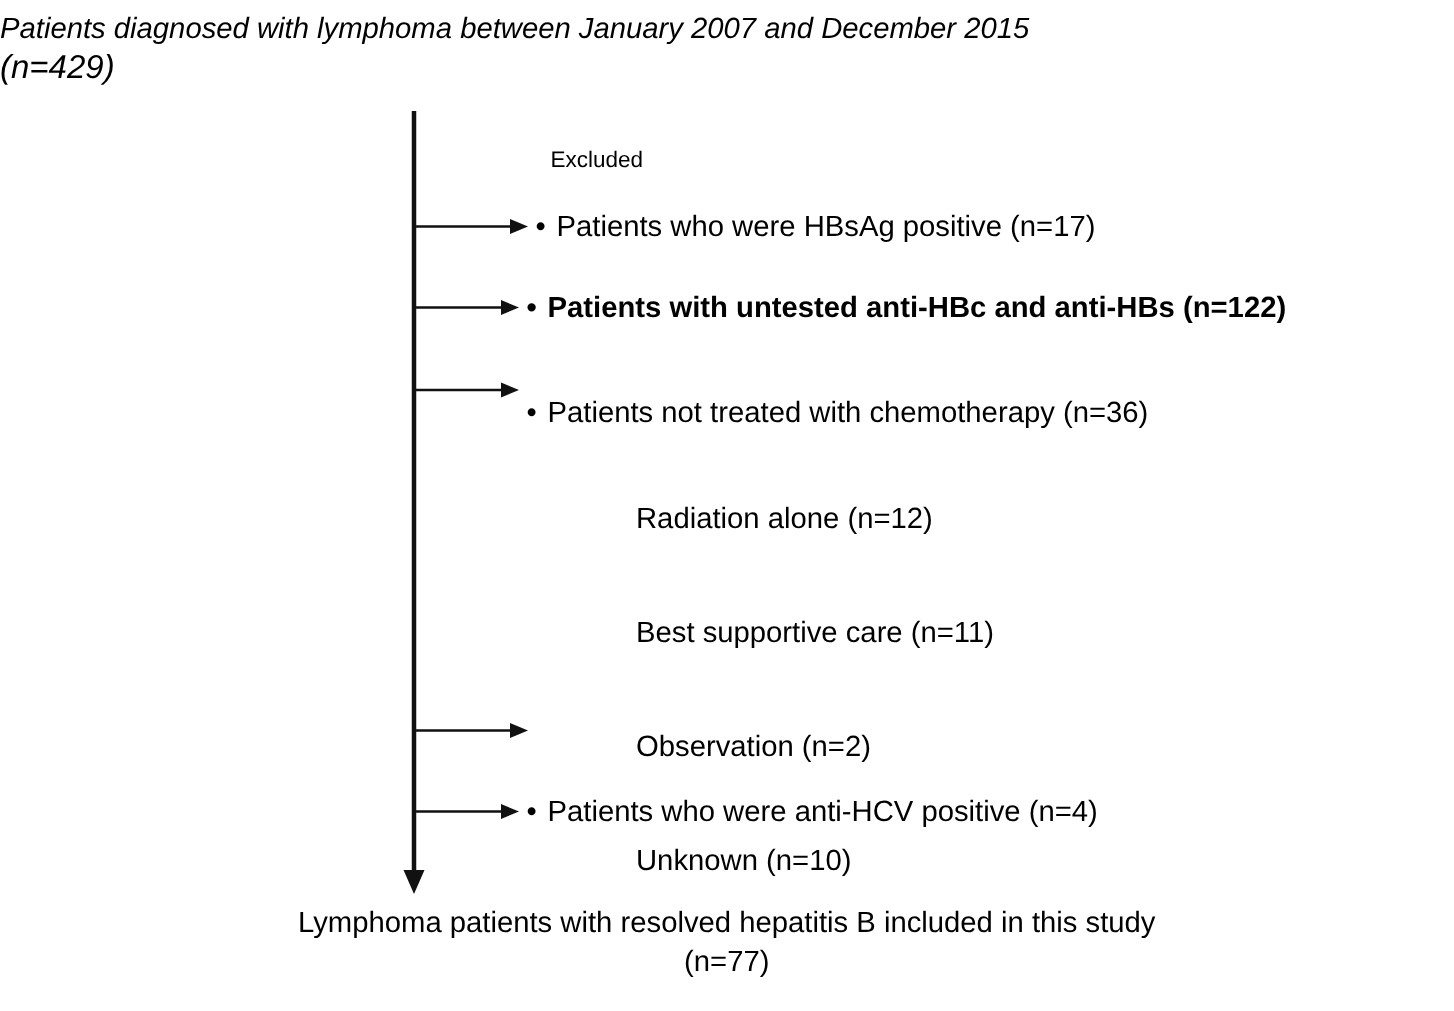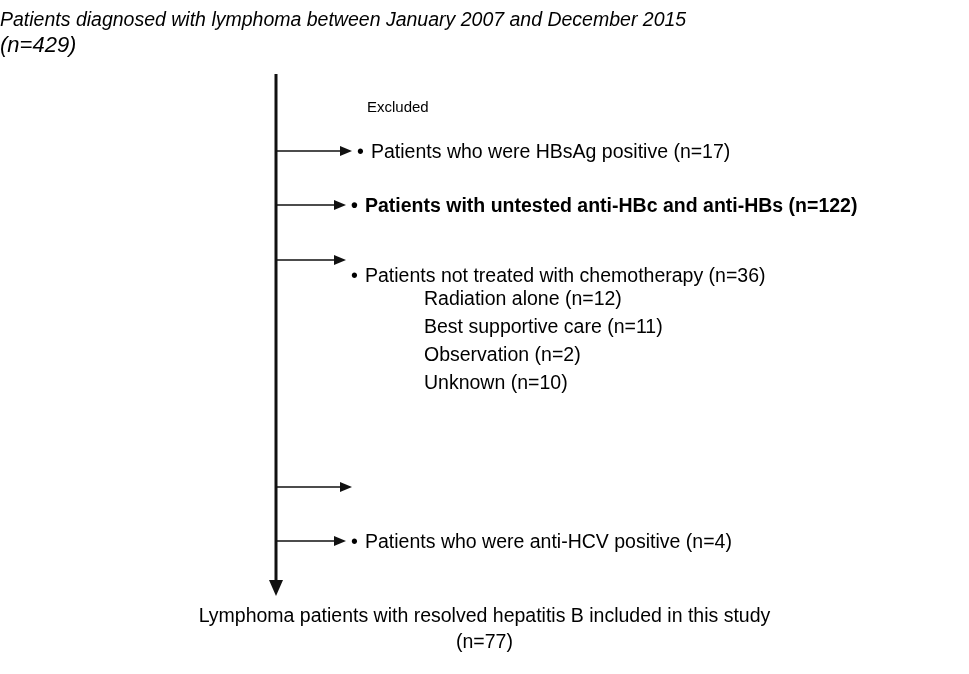--- a/index.html
+++ b/index.html
@@ -76,20 +76,21 @@
     width: 14px;
   }
   .sub-list {
     position: absolute;
     left: 424px;
     font-size: 19.5px;
     line-height: 28px;
   }
   .sub-list div {
     white-space: nowrap;
+    margin-top: 48px;
   }
 </style>
 </head>
 <body>
 
 <div id="flowchart">
 
   <div class="top-block">
     <div class="top-line-1">Patients diagnosed with lymphoma between January 2007 and December 2015</div>
     <div class="top-line-2">(n=429)</div>

